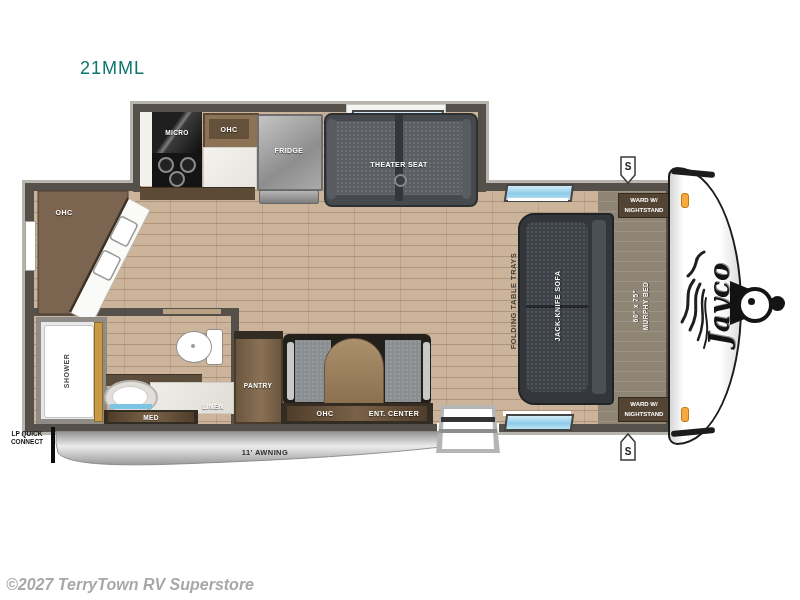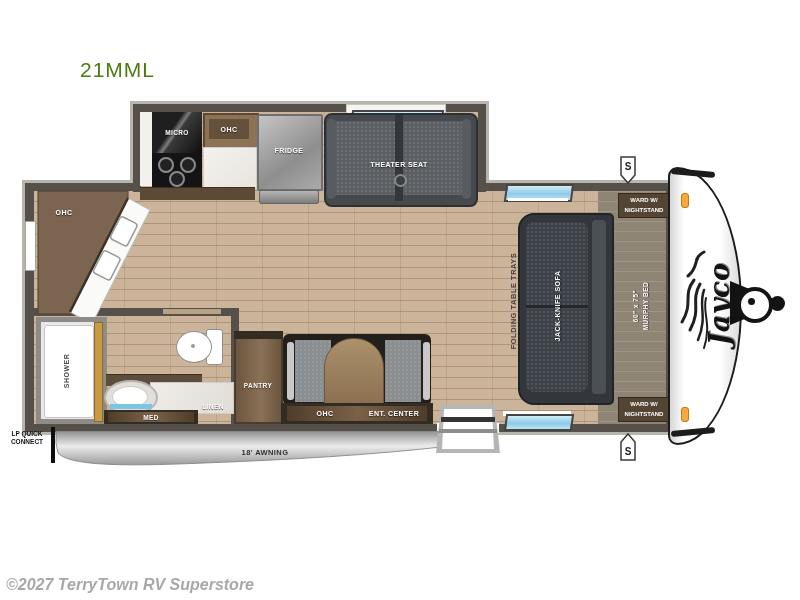--- a/index.html
+++ b/index.html
@@ -24,21 +24,21 @@
   .woodbox{position:absolute;background:#332c22;}
   .woodin{position:absolute;background:linear-gradient(90deg,#4f3d2a,#7a6248 50%,#4f3d2a);}
   .cushion{background-color:#8b8e91;
      background-image:radial-gradient(rgba(255,255,255,.10) 1px,transparent 1px);background-size:4px 4px;}
 </style>
 </head>
 <body>
 
 <div id="stage">
 
-  <div class="abs" style="left:80px;top:58px;font-size:21px;color:#4d7c0f;letter-spacing:1px;">21MML</div>
+  <div class="abs" style="left:80px;top:58px;font-size:18px;color:#0f766e;letter-spacing:1px;">21MML</div>
 
   <div class="halo" style="left:22px;top:180px;width:15px;height:255px;"></div>
   <div class="halo" style="left:22px;top:180px;width:121px;height:14px;"></div>
   <div class="halo" style="left:130px;top:101px;width:14px;height:93px;"></div>
   <div class="halo" style="left:130px;top:101px;width:359px;height:14px;"></div>
   <div class="halo" style="left:475px;top:101px;width:14px;height:93px;"></div>
   <div class="halo" style="left:475px;top:180px;width:202px;height:14px;"></div>
   <div class="halo" style="left:22px;top:421px;width:655px;height:14px;"></div>
   <div class="halo" style="left:663px;top:180px;width:14px;height:255px;"></div>
 
@@ -193,21 +193,21 @@
   <svg class="abs" style="left:54px;top:431px;" width="398" height="42" viewBox="0 0 398 42">
     <defs>
       <linearGradient id="ag" x1="0" y1="0" x2="0" y2="1">
         <stop offset="0" stop-color="#8f8f8f"></stop>
           <stop offset="0.45" stop-color="#ececec"></stop>
           <stop offset="1" stop-color="#9a9a9a"></stop>
       </linearGradient>
     </defs>
     <path d="M2,0 L396,0 L396,15 C320,24 230,29 150,32 C80,35 16,36 4,22 L2,12 Z" fill="url(#ag)" stroke="#7d7d7d" stroke-width="0.8"></path>
   </svg>
-  <div class="lbl dk" style="left:265px;top:452px;font-size:7.5px;color:#2f2f2f;">18' AWNING</div>
+  <div class="lbl dk" style="left:265px;top:452px;font-size:7.5px;color:#2f2f2f;">11' AWNING</div>
 
   <div class="abs" style="left:4px;top:430px;width:46px;text-align:center;font-size:6.5px;font-weight:bold;color:#111;line-height:1.3;">
     <div>LP QUICK</div>
     <div>CONNECT</div>
   </div>
   <div class="abs" style="left:51px;top:427px;width:4px;height:36px;background:#0d0d0d;"></div>
 
   <div class="abs" style="left:436px;top:405px;width:64px;height:48px;background:#b5b5b5;clip-path:polygon(8% 0,92% 0,100% 100%,0 100%);"></div>
   <div class="abs" style="left:442px;top:409px;width:52px;height:40px;background:#ffffff;clip-path:polygon(4% 0,96% 0,100% 100%,0 100%);"></div>
   <div class="abs" style="left:441px;top:417px;width:54px;height:5px;background:#333;"></div>

